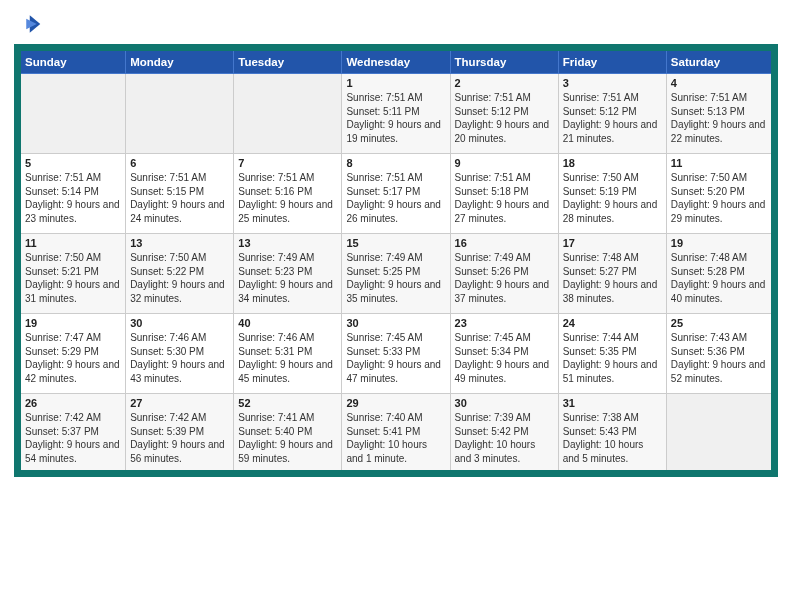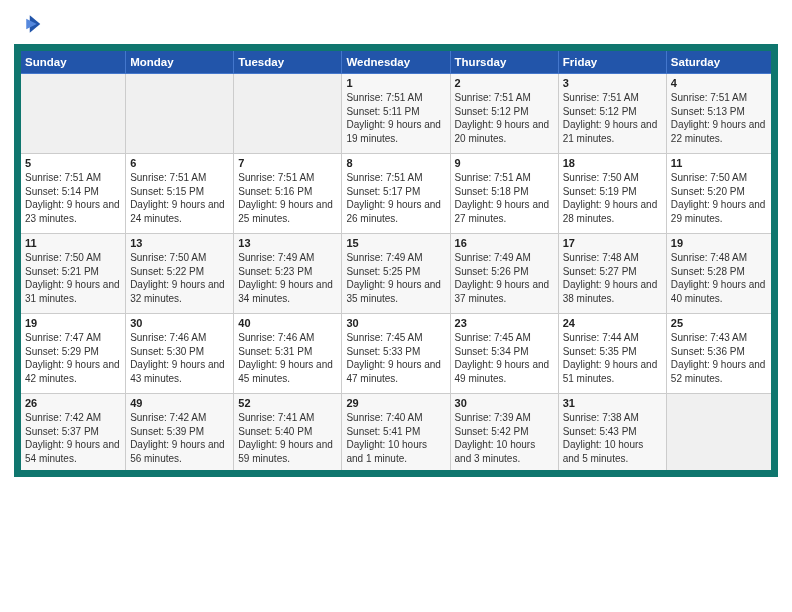--- a/index.html
+++ b/index.html
@@ -233,21 +233,21 @@
             <div class="day-number">25</div>
             <div class="cell-content">Sunrise: 7:43 AM<br>Sunset: 5:36 PM<br>Daylight: 9 hours and 52 minutes.</div>
           </td>
         </tr>
         <tr>
           <td>
             <div class="day-number">26</div>
             <div class="cell-content">Sunrise: 7:42 AM<br>Sunset: 5:37 PM<br>Daylight: 9 hours and 54 minutes.</div>
           </td>
           <td>
-            <div class="day-number">49</div>
+            <div class="day-number">27</div>
             <div class="cell-content">Sunrise: 7:42 AM<br>Sunset: 5:39 PM<br>Daylight: 9 hours and 56 minutes.</div>
           </td>
           <td>
             <div class="day-number">52</div>
             <div class="cell-content">Sunrise: 7:41 AM<br>Sunset: 5:40 PM<br>Daylight: 9 hours and 59 minutes.</div>
           </td>
           <td>
             <div class="day-number">29</div>
             <div class="cell-content">Sunrise: 7:40 AM<br>Sunset: 5:41 PM<br>Daylight: 10 hours and 1 minute.</div>
           </td>

